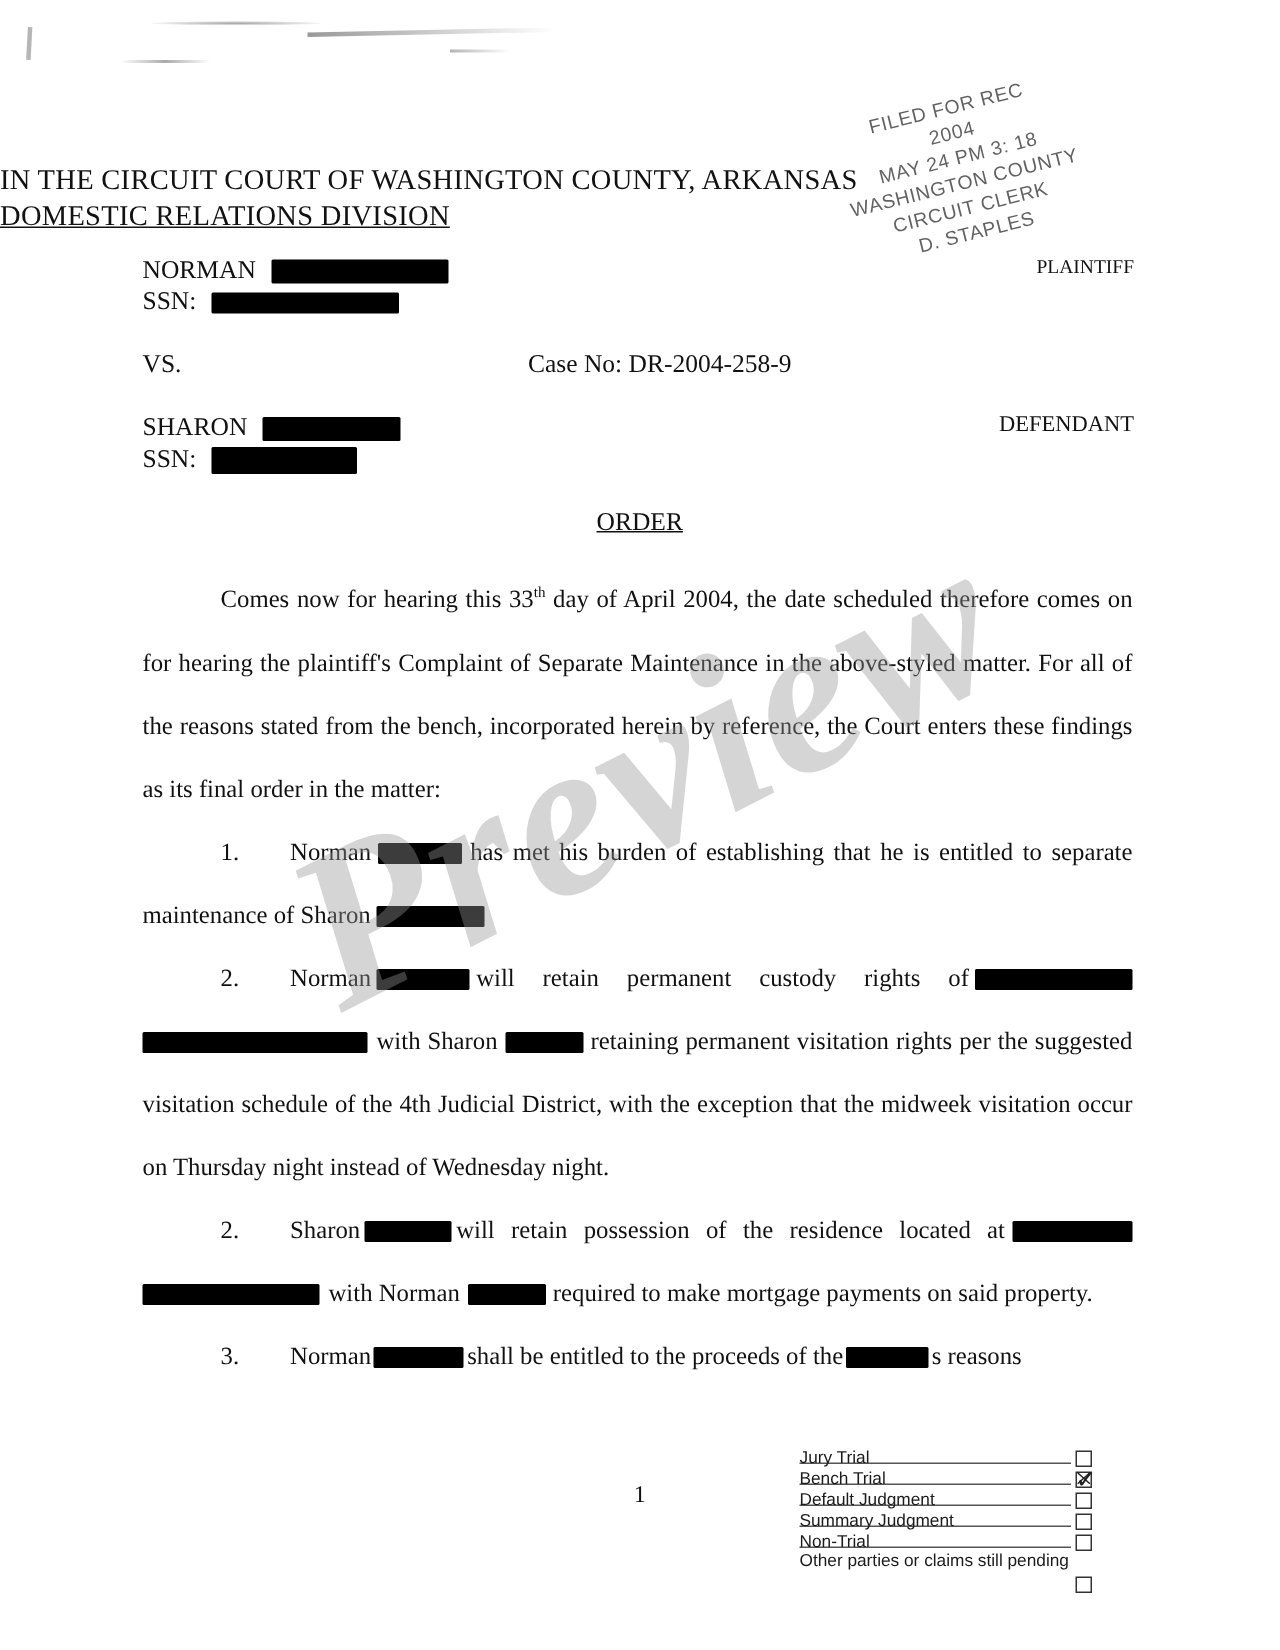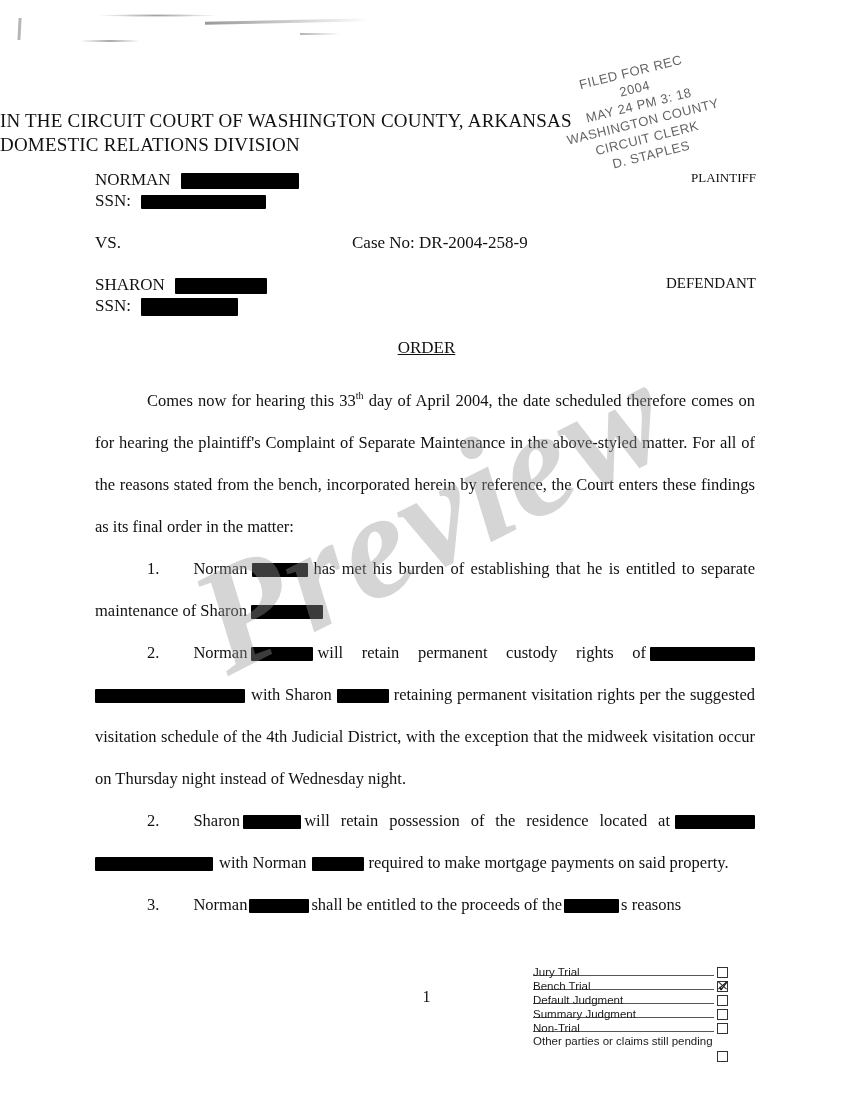--- a/index.html
+++ b/index.html
@@ -35,21 +35,21 @@
 
   
   .caption {
     position: absolute;
     left: 0; right: 0;
     top: 110px;
     font-size: 19px;
     letter-spacing: .2px;
   }
   .caption .line1 { display: block; }
-  .caption .line2 { display: inline-block; margin-top: 2px; }
+  .caption .line2 { display: inline-block; text-decoration: underline; margin-top: 2px; }
 
   
   .party-block { position: absolute; font-size: 17px; }
   .plaintiff-name { left: 95px; top: 170px; }
   .plaintiff-ssn  { left: 95px; top: 191px; }
   .plaintiff-role { right: 97px; top: 170px; font-size: 13px; position: absolute; }
 
   .vs-line   { left: 95px; top: 233px; }
   .case-no   { left: 352px; top: 233px; }
 

